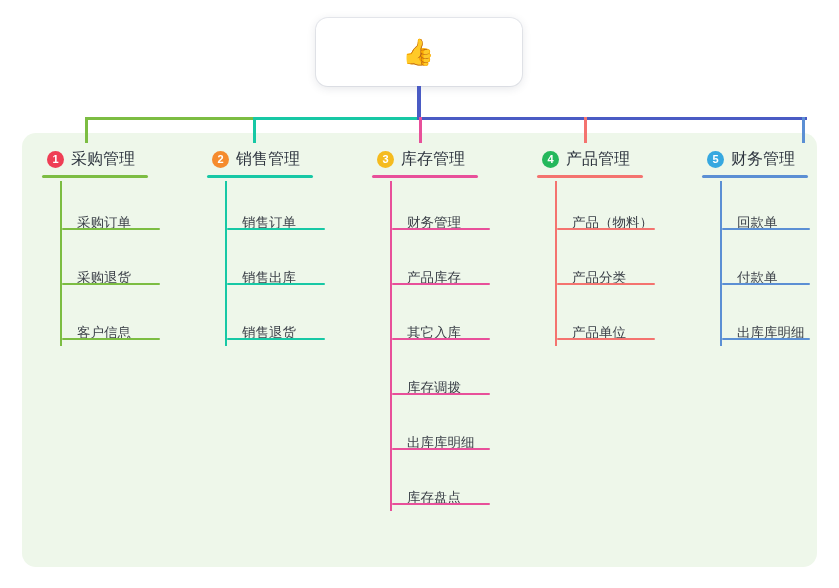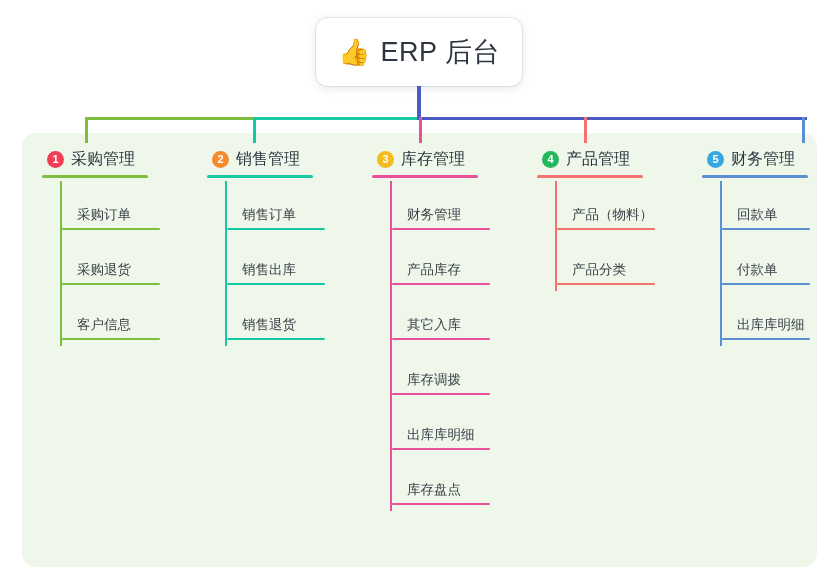--- a/index.html
+++ b/index.html
@@ -45,35 +45,34 @@
     flex:0 0 auto;
   }
   .branch-title{font-size:16px;color:#2f3640;white-space:nowrap;}
   .head-rule{position:absolute;left:0;bottom:-6px;height:3px;border-radius:2px;}
 
   
   .leaves{position:relative;margin-top:9px;padding-left:18px;}
   .spine{position:absolute;left:18px;top:0;bottom:0;width:2px;}
   .leaf{position:relative;height:55px;}
   .leaf-label{
-    position:absolute;left:17px;bottom:12px;font-size:13.5px;color:#3a3f47;
+    position:absolute;left:17px;bottom:4px;font-size:13.5px;color:#3a3f47;
     white-space:nowrap;
   }
   .leaf-rule{position:absolute;left:2px;bottom:6px;height:2px;border-radius:1px;}
 </style>
 </head>
 <body>
 
 <div id="mindmap">
 
   <div class="panel"></div>
 
   <div class="root-card">
     <span class="root-emoji">👍</span>
-    <span class="root-title">ERP 后台</span>
   </div>
 
   <div id="connectors">
       <div class="conn" style="left: 85px; top: 117px; width: 170px; height: 3px; background: rgb(124, 189, 66);"></div>
       <div class="conn" style="left: 253px; top: 117px; width: 168px; height: 3px; background: rgb(23, 200, 165);"></div>
       <div class="conn" style="left: 419px; top: 117px; width: 388px; height: 3px; background: rgb(74, 91, 196);"></div>
       <div class="conn" style="left: 417px; top: 86px; width: 4px; height: 34px; background: rgb(74, 91, 196);"></div>
       <div class="conn" style="left: 85px; top: 117px; width: 3px; height: 26px; background: rgb(124, 189, 66);"></div>
       <div class="conn" style="left: 253px; top: 117px; width: 3px; height: 26px; background: rgb(23, 200, 165);"></div>
       <div class="conn" style="left: 419px; top: 117px; width: 3px; height: 26px; background: rgb(232, 80, 154);"></div>
@@ -169,20 +168,24 @@
         <div class="leaves">
           <div class="spine" style="background: rgb(244, 115, 111);"></div>
           <div class="leaf">
             <span class="leaf-label">产品（物料）</span>
             <span class="leaf-rule" style="width: 98px; background: rgb(244, 115, 111);"></span>
           </div>
           <div class="leaf">
             <span class="leaf-label">产品分类</span>
             <span class="leaf-rule" style="width: 98px; background: rgb(244, 115, 111);"></span>
           </div>
+          <div class="leaf">
+            <span class="leaf-label">产品单位</span>
+            <span class="leaf-rule" style="width: 98px; background: rgb(244, 115, 111);"></span>
+          </div>
         </div>
       </div>
       <div class="branch" style="left: 702px; width: 140px;">
         <div class="branch-head">
           <span class="badge" style="background: rgb(54, 168, 224);">5</span>
           <span class="branch-title">财务管理</span>
           <span class="head-rule" style="width: 106px; background: rgb(91, 143, 212);"></span>
         </div>
         <div class="leaves">
           <div class="spine" style="background: rgb(91, 143, 212);"></div>

